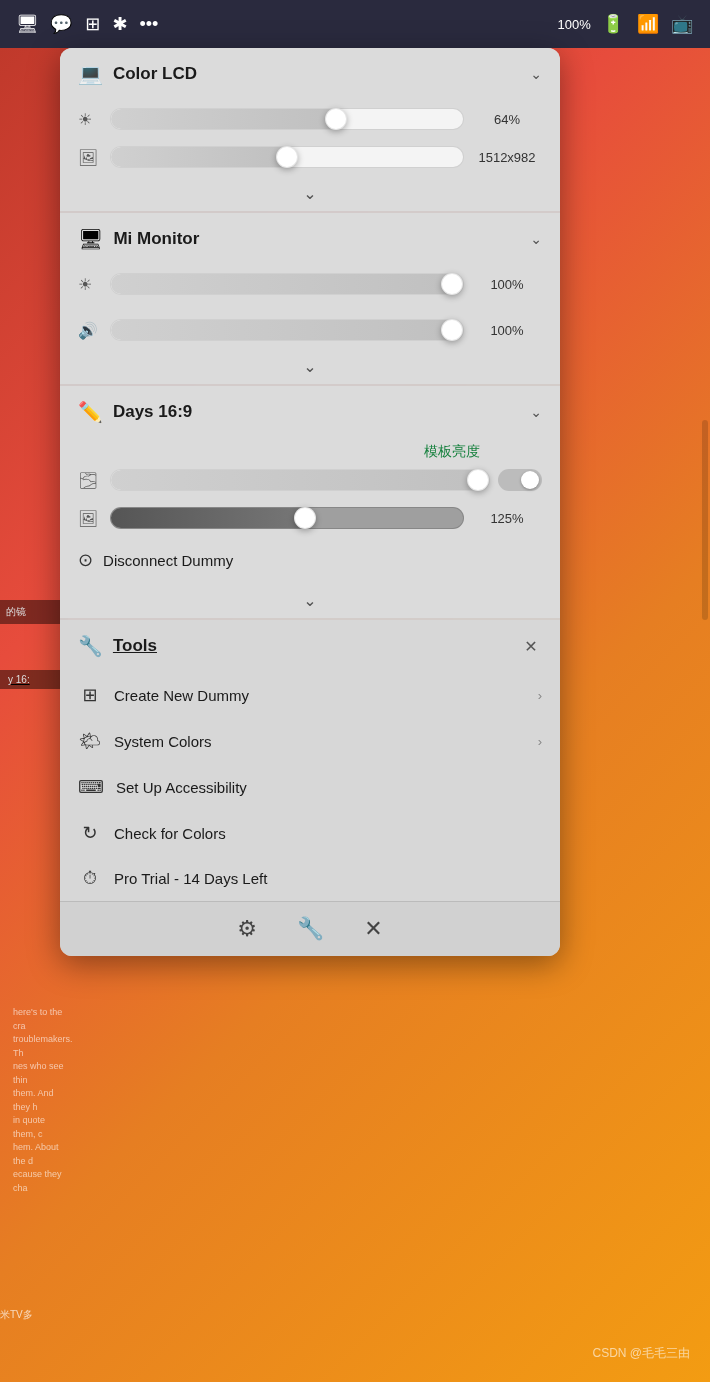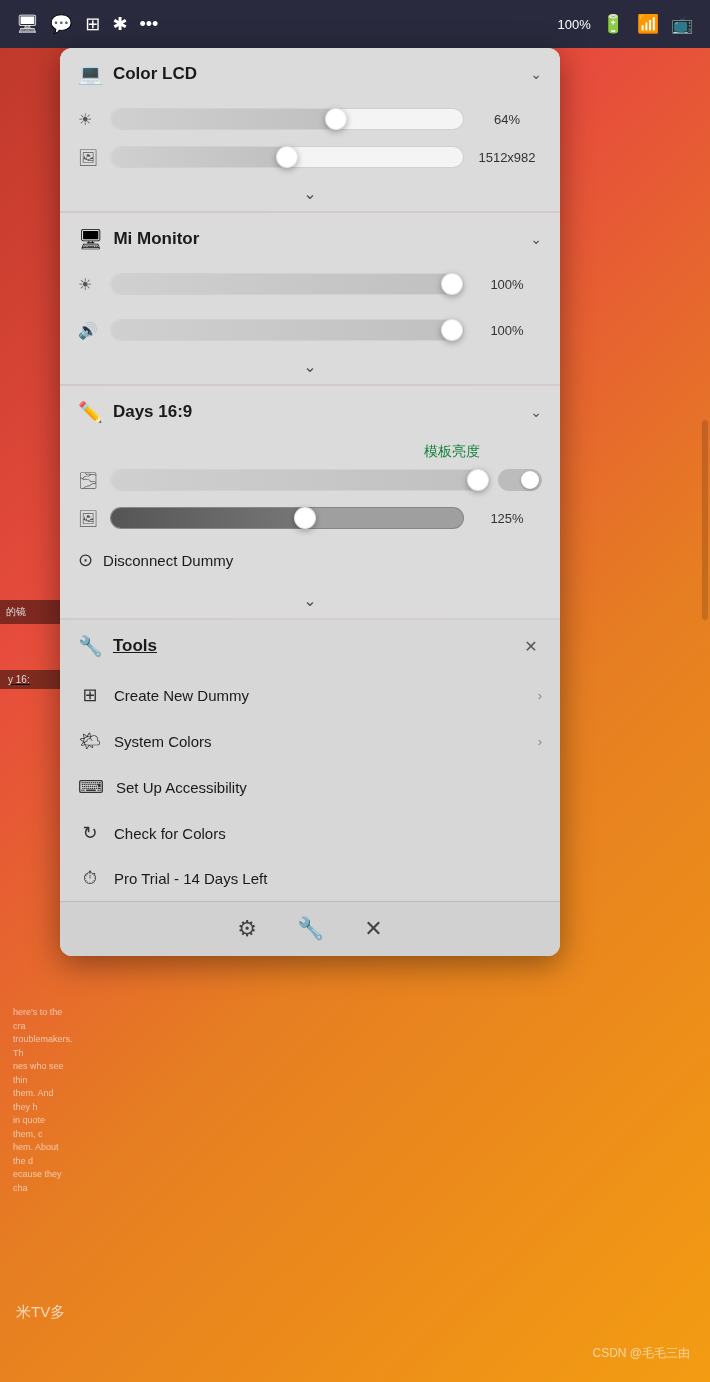--- a/index.html
+++ b/index.html
@@ -389,21 +389,21 @@
   <div style="font-size:10px; color:#ddd; line-height:1.6;">
     <span>的镜</span>
   </div>
 </div>
 <div style="position:absolute; top:670px; left:0; width:68px; background:rgba(0,0,0,0.45); padding:4px 8px;text-decoration:underline;">
   <div style="font-size:10px; color:#ddd;">
     <span>y 16:</span>
   </div>
 </div>
 
-<div style="position:absolute; bottom:60px; left:16px; font-size:15px; color:rgba(255,255,255,0.7);">
+<div style="position:absolute; bottom:60px; left:0; font-size:10px; color:rgba(255,255,255,0.7);">
   <span>米TV多</span>
 </div>
 
 <div class="csdn-watermark">
   <span>CSDN @毛毛三由</span>
 </div>
 
 <div class="panel">
 
   <div class="section">

